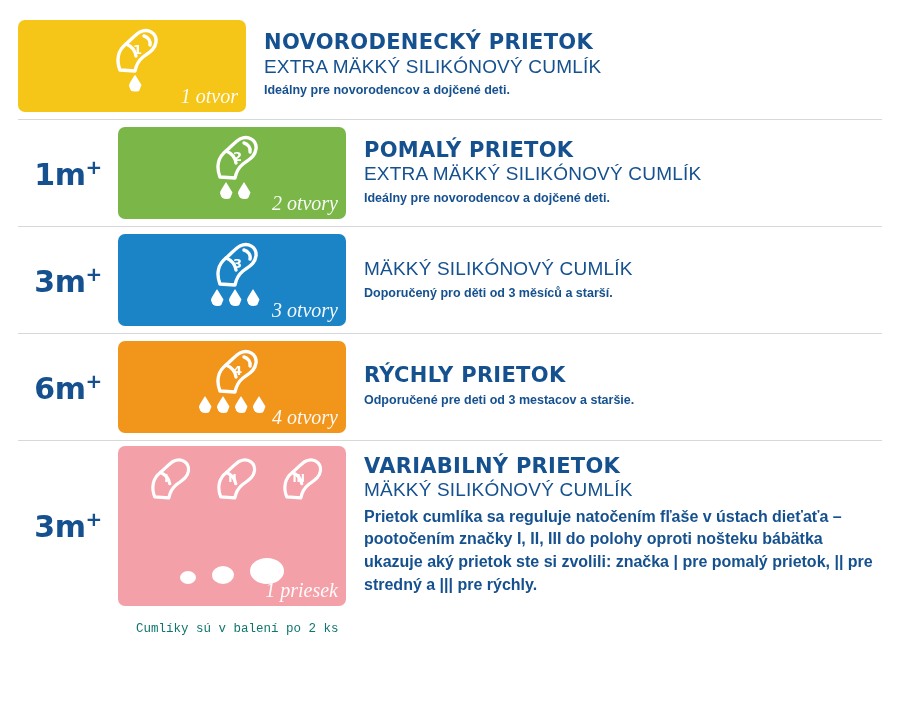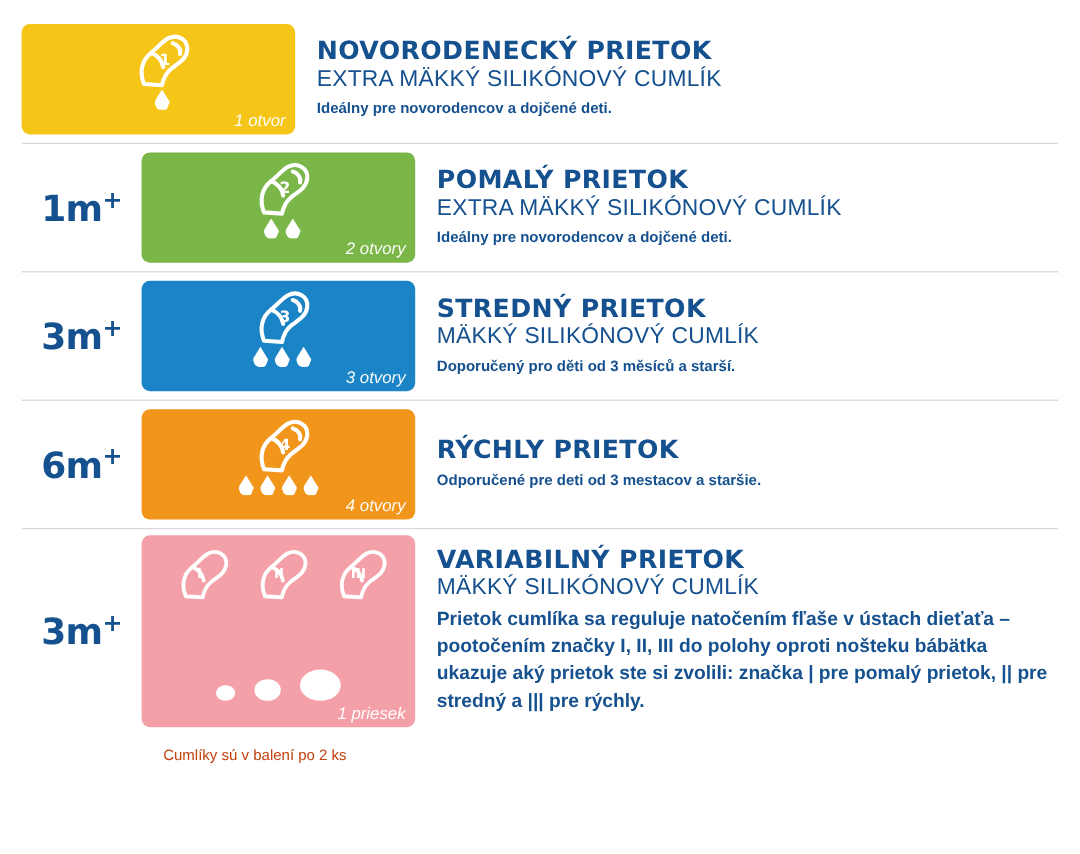--- a/index.html
+++ b/index.html
@@ -52,23 +52,23 @@
     height: 92px;
     border-radius: 7px;
     position: relative;
     overflow: hidden;
   }
   .swatch .caption {
     position: absolute;
     right: 8px;
     bottom: 4px;
     color: #ffffff;
-    font-size: 14px;
+    font-size: 20px;
     font-style: italic;
-    font-family: Liberation Sans, sans-serif;
+    font-family: Liberation Serif, serif;
     opacity: .95;
   }
   .nipple-wrap {
     position: absolute;
     left: 0; right: 0; top: 4px;
     display: flex;
     justify-content: center;
   }
   .drops {
     position: absolute;
@@ -143,22 +143,22 @@
     line-height: 1.42;
     margin-top: 4px;
     font-weight: bold;
     font-family: "Liberation Sans", sans-serif;
   }
   .t3.small { font-size: 16px; line-height: 1.42; }
   .footnote {
     margin-top: 12px;
     padding-left: 118px;
     font-size: 12.5px;
-    color: #c2410c;
-    font-family: Liberation Sans, sans-serif;
+    color: #0f766e;
+    font-family: Liberation Mono, monospace;
   }
   .row.tall { height: 170px; }
   .row.tall .swatch { height: 160px; }
 </style>
 </head>
 <body>
 
 <div class="sheet">
 
   <div class="row first">
@@ -225,21 +225,20 @@
         </svg>
       </div>
       <div class="drops">
         <div class="drop"></div>
         <div class="drop"></div>
         <div class="drop"></div>
       </div>
       <div class="caption">3 otvory</div>
     </div>
     <div class="text">
-      <div class="t1">STREDNÝ PRIETOK</div>
       <div class="t2">MÄKKÝ SILIKÓNOVÝ CUMLÍK</div>
       <div class="t3">Doporučený pro děti od 3 měsíců a starší.</div>
     </div>
   </div>
 
   <div class="row">
     <div class="age"><span>6m</span><span class="plus">+</span></div>
     <div class="swatch" style="background:#f2951b">
       <div class="nipple-wrap">
         <svg width="64" height="56" viewBox="0 0 64 56">

